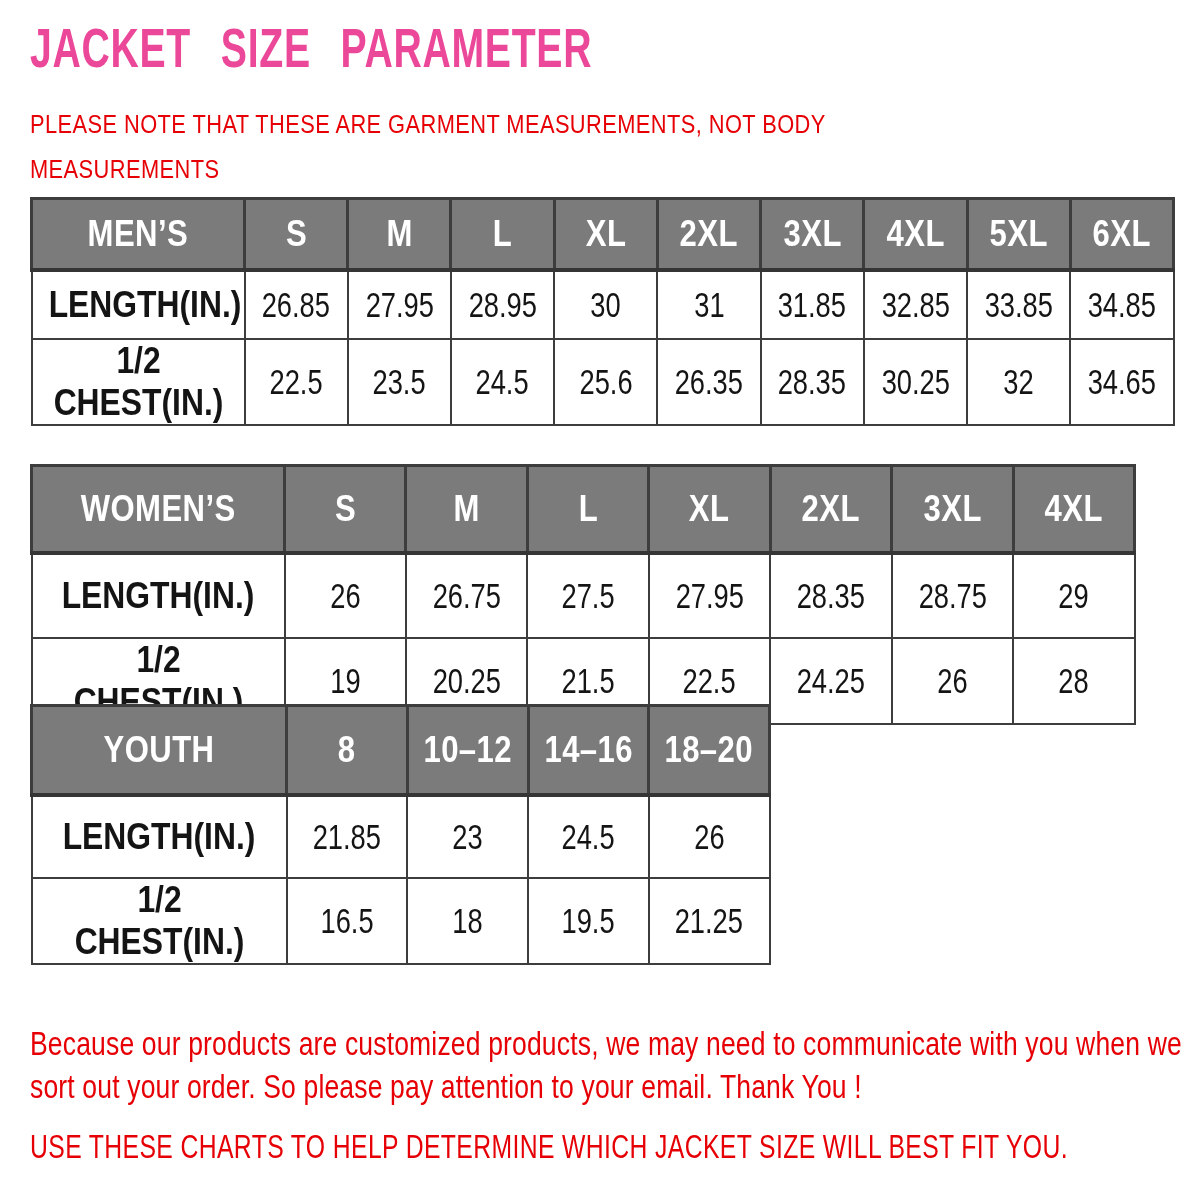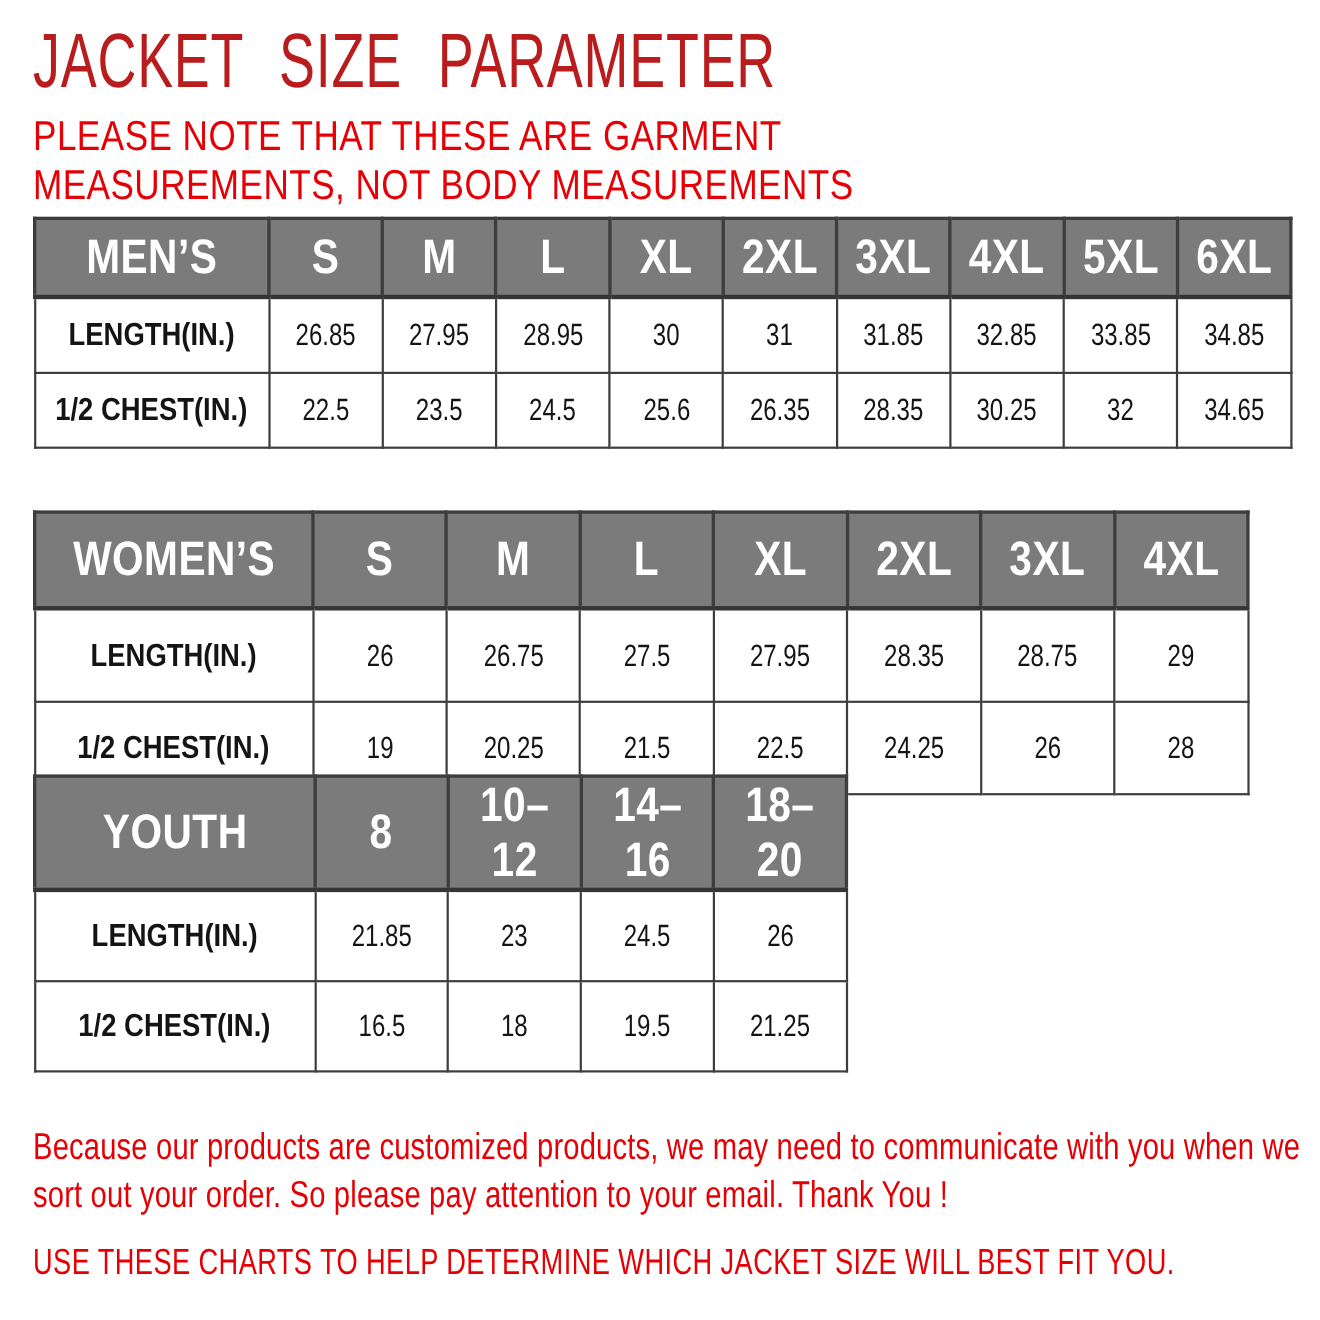--- a/index.html
+++ b/index.html
@@ -2,37 +2,37 @@
 <html><head>
 <meta charset="utf-8">
 <style>
   html,body{margin:0;padding:0;}
   body{
     width:1200px;height:1200px;background:#ffffff;overflow:hidden;position:relative;
     font-family:"Liberation Sans", sans-serif;color:#111;
   }
   .abs{position:absolute;}
   
-  #title{top:20px;left:30px;font-size:70px;font-weight:400;color:#b91c1c;white-space:nowrap;line-height:1;}
+  #title{top:20px;left:30px;font-size:56px;font-weight:700;color:#ec4899;white-space:nowrap;line-height:1;}
   #title .sc{display:inline-block;transform:scaleX(.70);transform-origin:0 50%;letter-spacing:1px;word-spacing:26px;}
   
   .red{color:#e60005;}
-  #note{top:102px;left:30px;width:1120px;font-size:38px;line-height:45px;font-weight:400;}
+  #note{top:102px;left:30px;width:1120px;font-size:26px;line-height:45px;font-weight:400;}
   #note .sc{display:inline-block;width:100%;transform:scaleX(.84);transform-origin:0 0;letter-spacing:0.5px;}
   
   table.t{border-collapse:collapse;table-layout:fixed;position:absolute;background:#fff;}
   table.t th{
-    background:#7b7b7b;color:#ffffff;font-weight:bold;font-size:44px;
+    background:#7b7b7b;color:#ffffff;font-weight:bold;font-size:37px;
     border:3px solid #3d3d3d;border-bottom:4px solid #353535;text-align:center;vertical-align:middle;padding:0;
   }
   table.t td{
     border:2px solid #3d3d3d;text-align:center;vertical-align:middle;background:#fff;padding:0;
-    font-size:28px;color:#141414;
+    font-size:35px;color:#141414;
   }
-  table.t td.lbl{font-weight:bold;font-size:29px;}
+  table.t td.lbl{font-weight:bold;font-size:37px;}
   .cx{display:inline-block;transform:scaleX(.78);}
   .cl{display:inline-block;transform:scaleX(.86);}
   .ch{display:inline-block;transform:scaleX(.84);letter-spacing:.5px;}
   #t-mens{top:197px;left:30px;width:1145px;}
   #t-mens th{height:68px;}
   #t-mens td{height:66px;}
   #t-mens .col1{width:213px;}
   #t-womens{top:464px;left:30px;width:1106px;}
   #t-womens th{height:84px;}
   #t-womens td{height:82px;}

